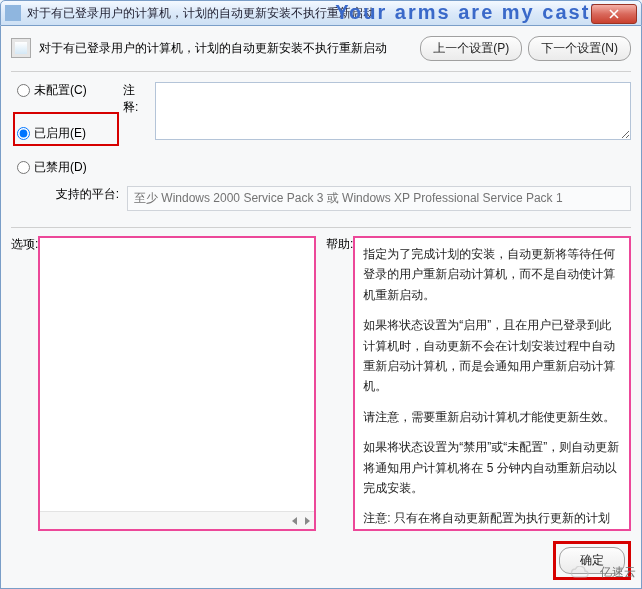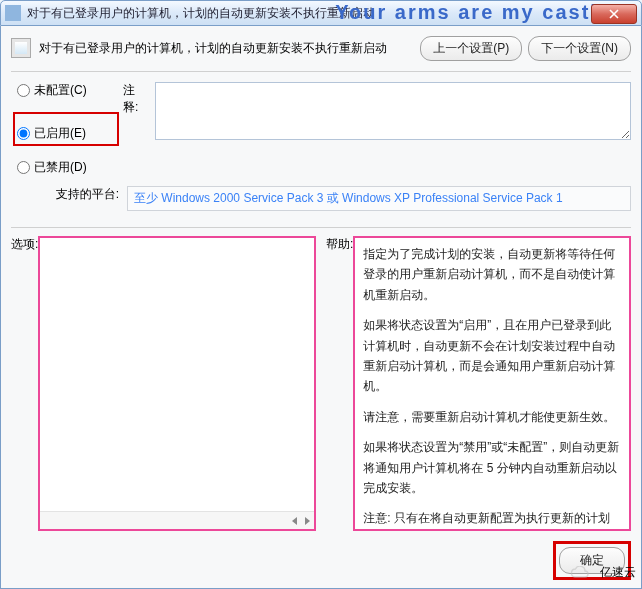--- a/index.html
+++ b/index.html
@@ -147,21 +147,21 @@
       width: 108px;
       text-align: right;
       margin-right: 8px;
     }
     .platform-box {
       flex: 1;
       border: 1px solid #d0d4da;
       background: #fafbfc;
       padding: 3px 6px;
       font-size: 12px;
-      color: #3b82f6;
+      color: #737373;
     }
     .main-panes {
       flex: 1;
       display: flex;
       gap: 10px;
       padding-top: 8px;
       min-height: 0;
     }
     .pane {
       flex: 1;
@@ -210,21 +210,21 @@
     .ok-highlight {
       border: 3px solid #d60000;
       padding: 3px;
     }
     .watermark-logo {
       position: absolute;
       right: 6px;
       bottom: 8px;
       display: flex;
       align-items: center;
-      color: #000000;
+      color: #737373;
       font-size: 12px;
       gap: 11px;
       font-family: Liberation Serif, serif;
     }
     .watermark-logo svg { opacity:.55; }
     
     .pane-box::-webkit-scrollbar { width: 16px; }
     .pane-box::-webkit-scrollbar-track { background: #f0f0f0; border-left:1px solid #dcdcdc;}
     .pane-box::-webkit-scrollbar-thumb { background: #cfd6de; border:1px solid #aeb8c3;}
   </style>

